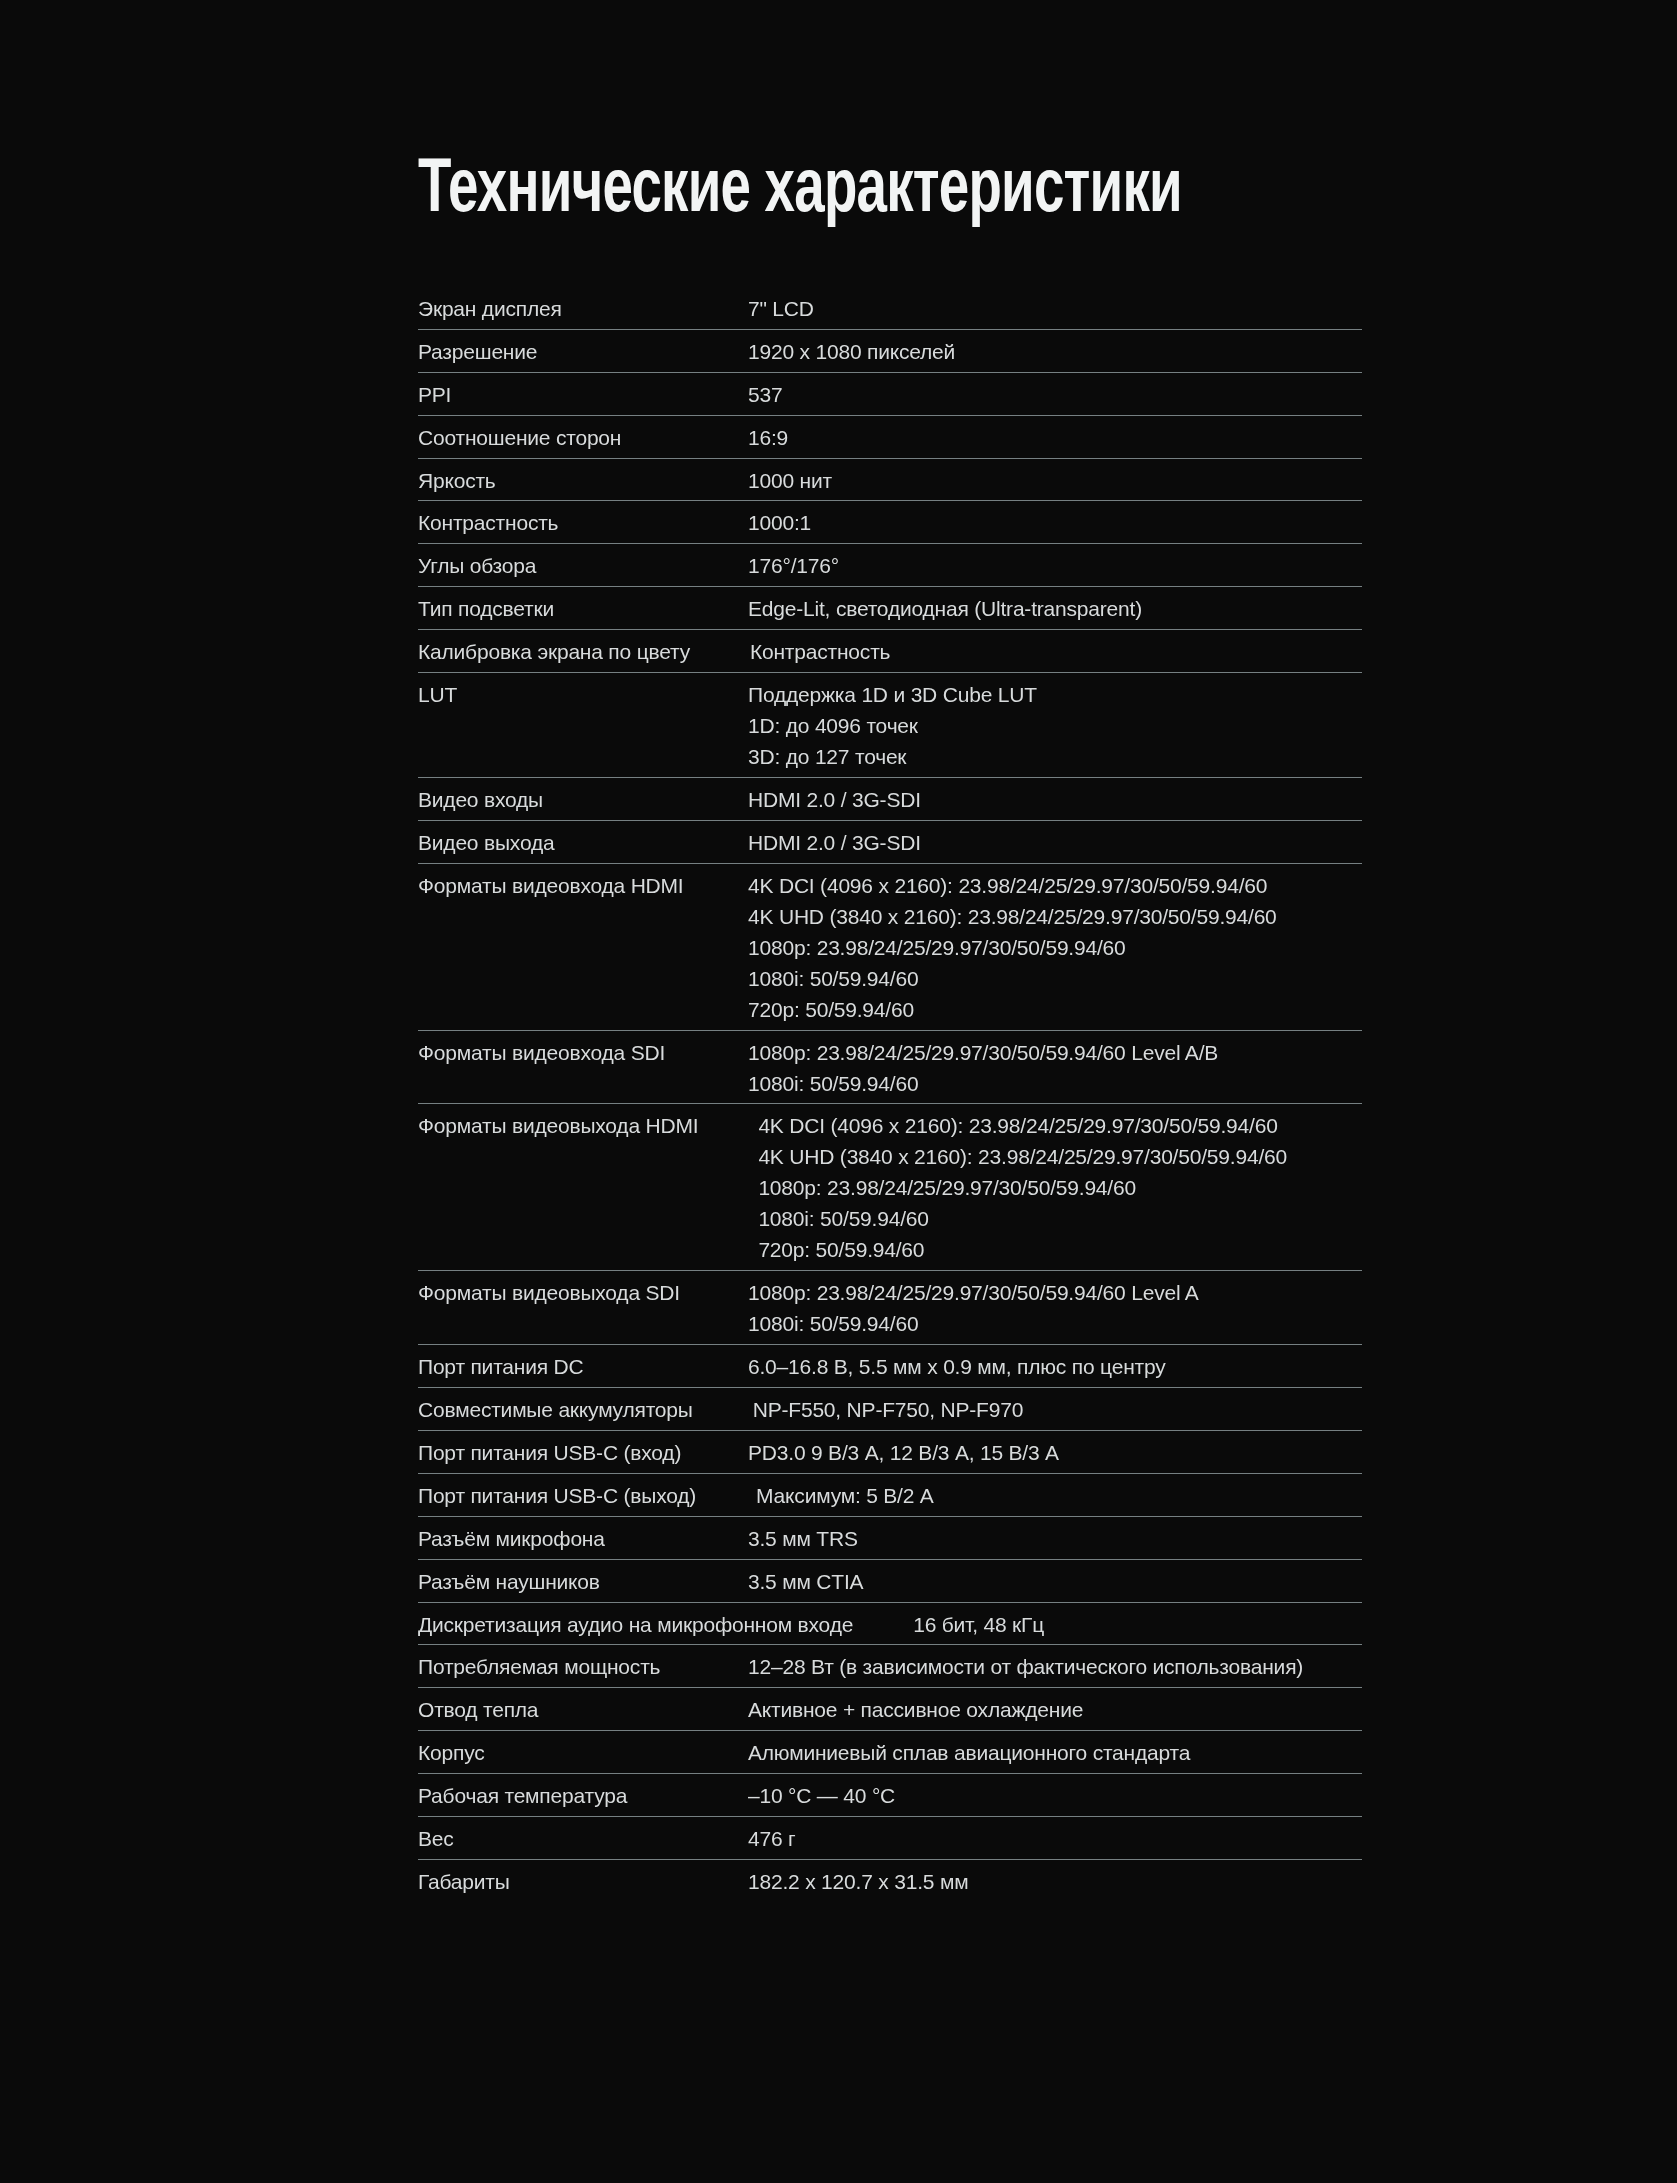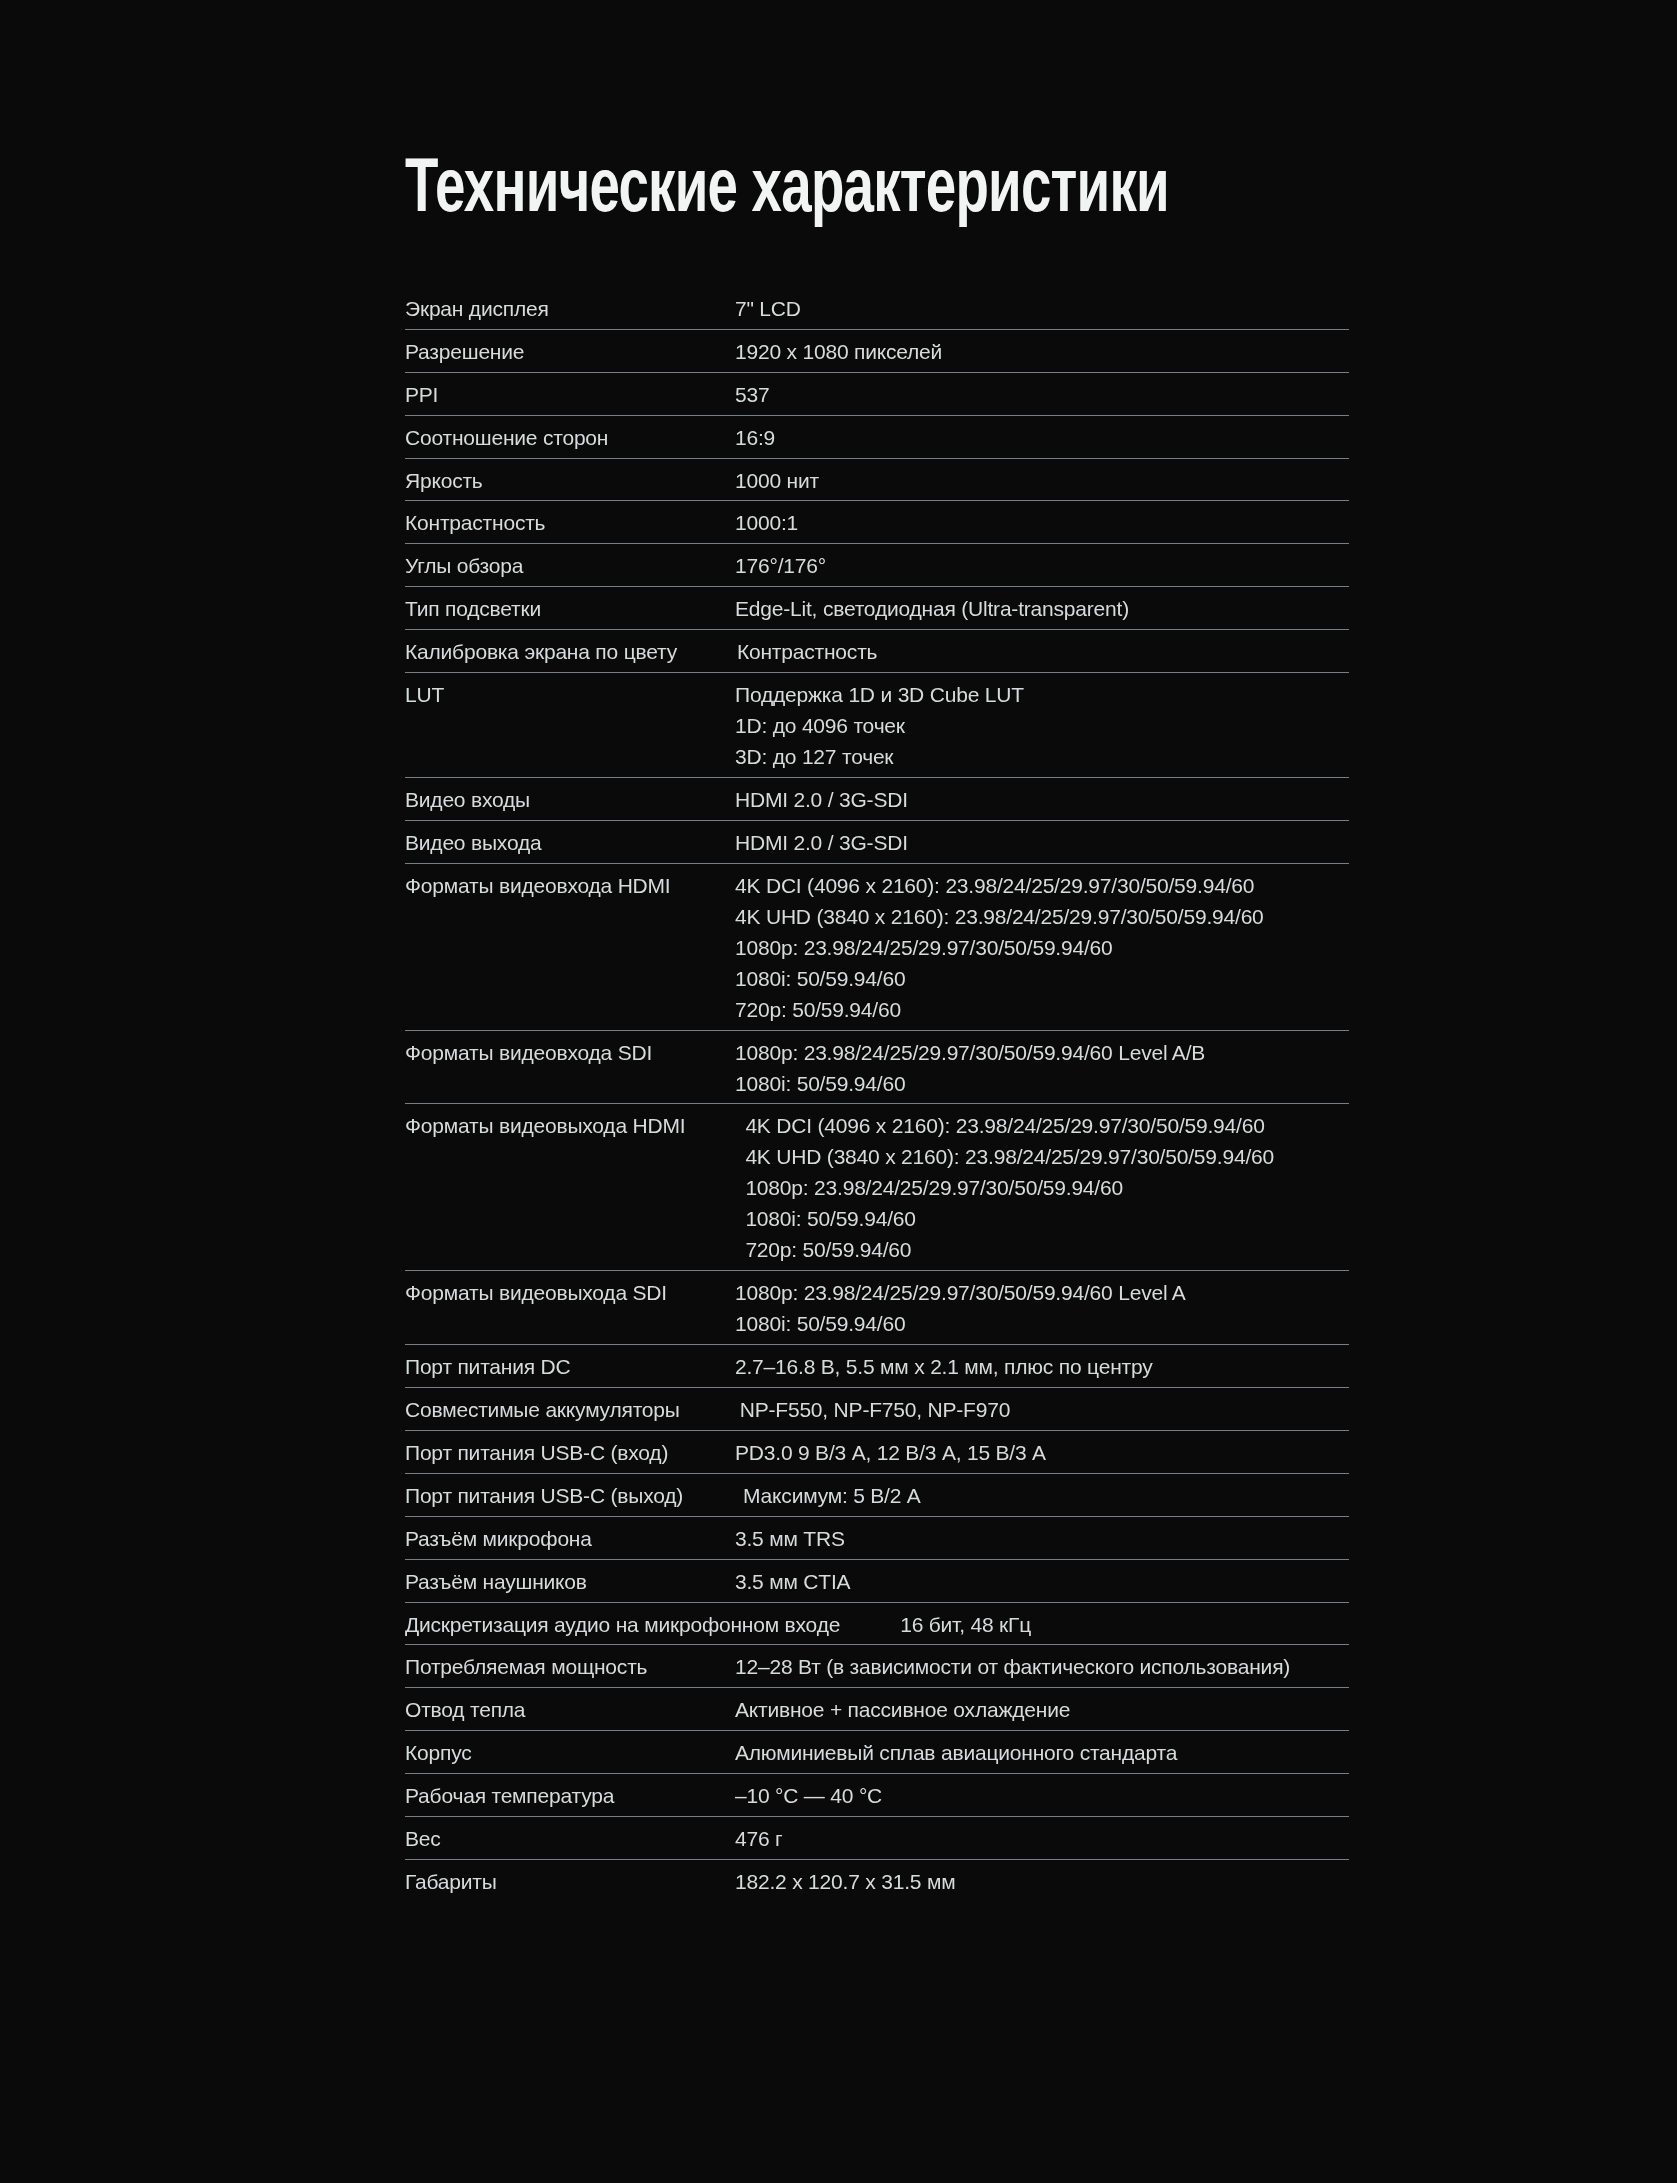--- a/index.html
+++ b/index.html
@@ -10,21 +10,21 @@
   }
   *{margin:0;padding:0;}
   html,body{
     width:1677px;height:2183px;
     background:var(--bg);
     font-family:"Liberation Sans","DejaVu Sans",sans-serif;
     overflow:hidden;
   }
   .content{
     position:absolute;
-    left:405px;
+    left:418px;
     top:147px;
     width:944px;
   }
   .page-title{
     font-size:76px;
     font-weight:bold;
     line-height:1;
     color:var(--title);
     letter-spacing:-1.1px;
     transform:scaleX(0.72);
@@ -141,21 +141,21 @@
 1080i: 50/59.94/60
 720p: 50/59.94/60</div>
       </div>
       <div class="spec-row">
         <div class="spec-label">Форматы видеовыхода SDI</div>
         <div class="spec-value">1080p: 23.98/24/25/29.97/30/50/59.94/60 Level A
 1080i: 50/59.94/60</div>
       </div>
       <div class="spec-row">
         <div class="spec-label">Порт питания DC</div>
-        <div class="spec-value">2.7–16.8 В, 5.5 мм x 2.1 мм, плюс по центру</div>
+        <div class="spec-value">6.0–16.8 В, 5.5 мм x 0.9 мм, плюс по центру</div>
       </div>
       <div class="spec-row">
         <div class="spec-label">Совместимые аккумуляторы</div>
         <div class="spec-value">NP-F550, NP-F750, NP-F970</div>
       </div>
       <div class="spec-row">
         <div class="spec-label">Порт питания USB-C (вход)</div>
         <div class="spec-value">PD3.0 9 В/3 А, 12 В/3 А, 15 В/3 А</div>
       </div>
       <div class="spec-row">

